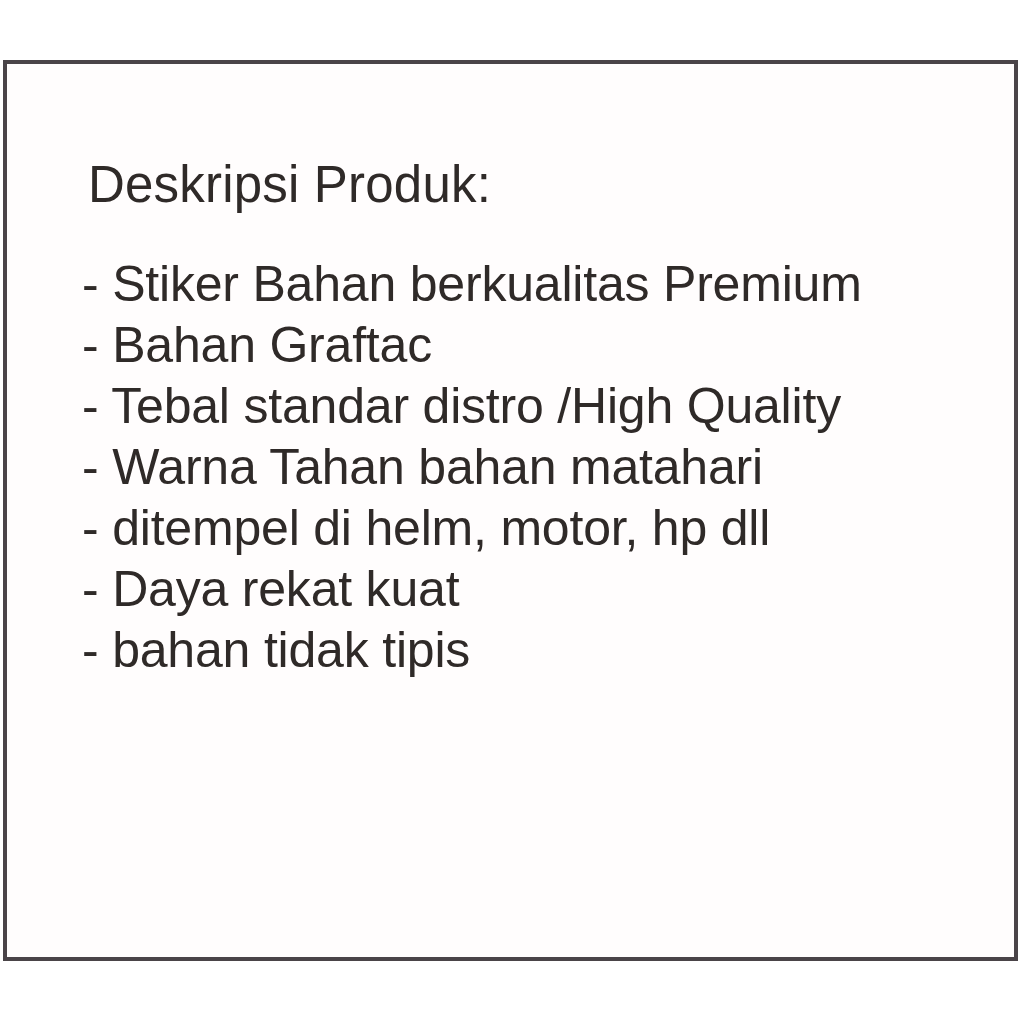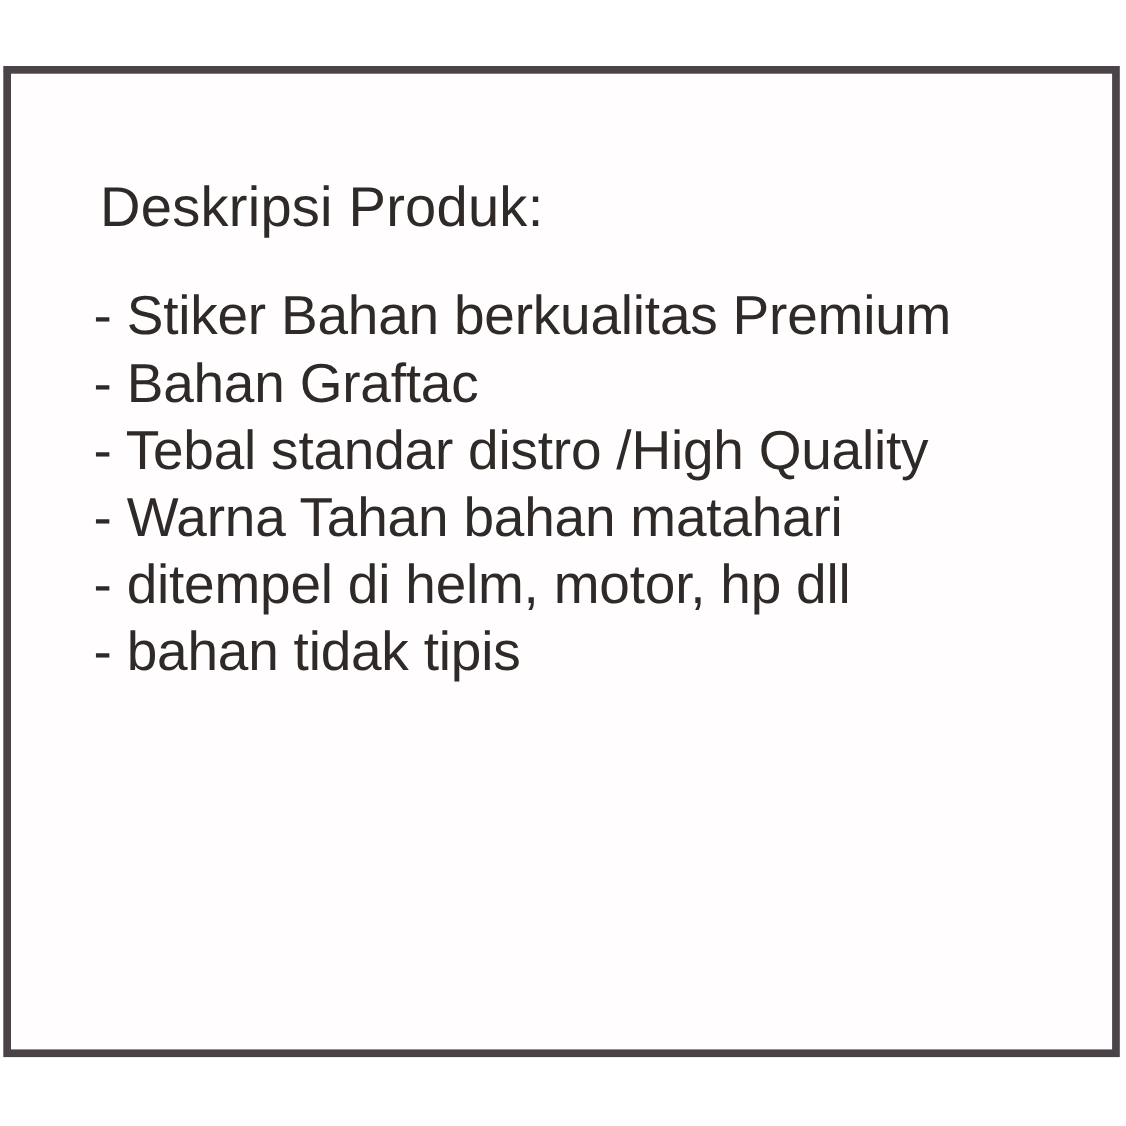--- a/index.html
+++ b/index.html
@@ -22,21 +22,21 @@
   }
 
   
   #product-description-card {
     position: absolute;
     left: 3px;
     top: 60px;
     width: 1015px;
     height: 901px;
     box-sizing: border-box;
-    border: 7px solid #3b82f6;
+    border: 4px solid #3b82f6;
     background: #fffdfd;
   }
 
   #description-body {
     position: absolute;
     left: 75px;
     top: 92px;
     right: 20px;
   }
 
@@ -102,20 +102,23 @@
 
         <li>
           <span class="bullet-dash">- </span><span class="feature-text">Warna Tahan bahan matahari</span><span class="em-part"></span>
         </li>
 
 
         <li>
           <span class="bullet-dash">- </span><span class="feature-text">ditempel di helm, motor, hp dll</span><span class="em-part"></span>
         </li>
 
+        <li>
+          <span class="bullet-dash">- </span><span class="feature-text">Daya rekat kuat</span><span class="em-part"></span>
+        </li>
 
         <li>
           <span class="bullet-dash">- </span><span class="feature-text">bahan tidak tipis</span><span class="em-part"></span>
         </li>
 
       </ul>
 
     </div>
   </div>
 </div>

